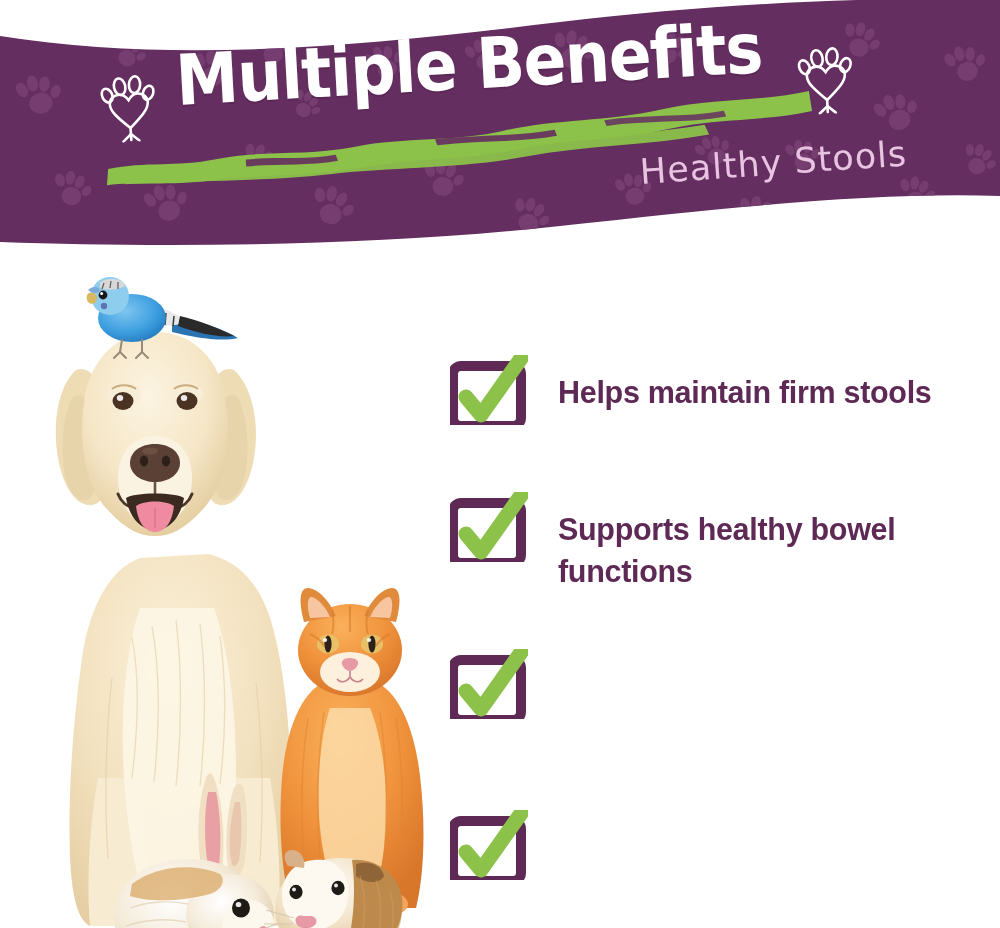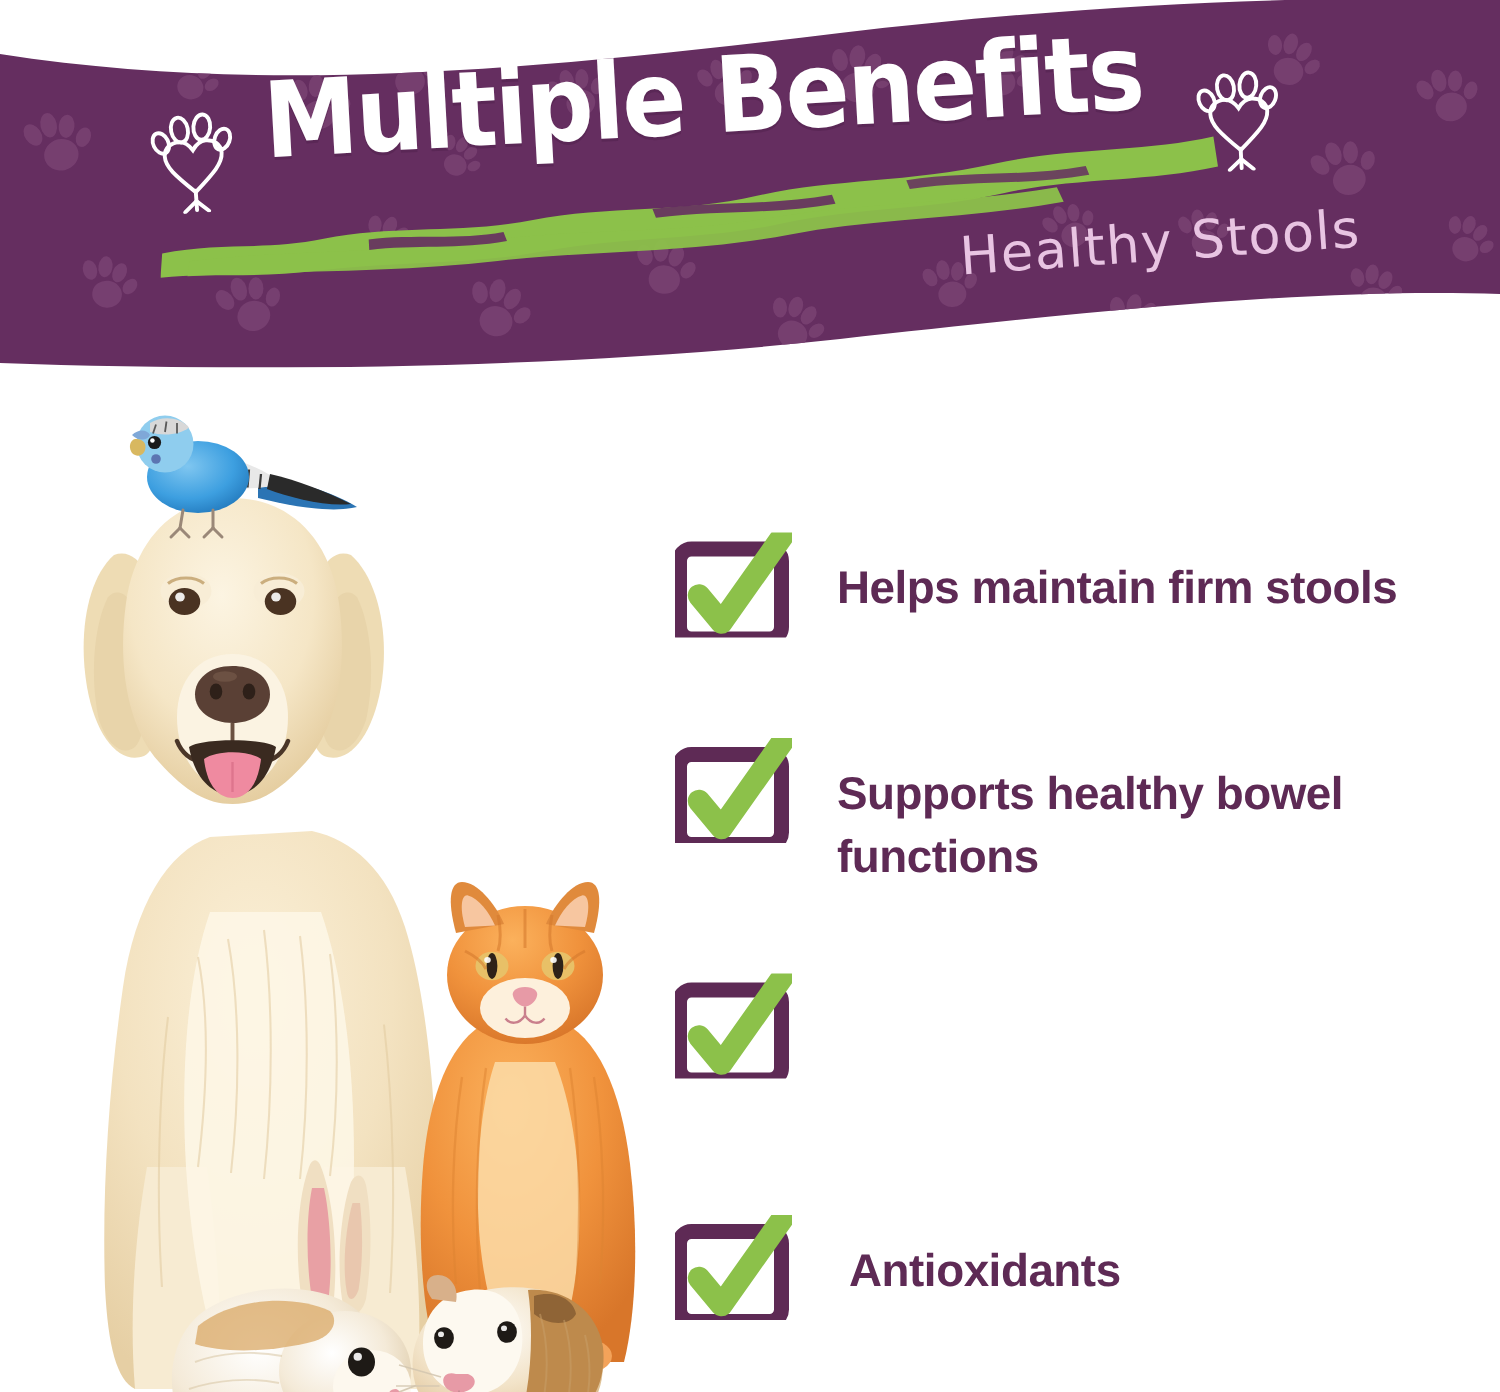--- a/index.html
+++ b/index.html
@@ -530,17 +530,16 @@
       </div>
     </div>
 
     <div class="check-row" data-row="3">
       <div class="checkbox">
         <svg viewBox="0 0 78 70">
           <path d="M11,11 h52 a8,8 0 0 1 8,8 v44 a8,8 0 0 1 -8,8 h-52 a8,8 0 0 1 -8,-8 v-44 a8,8 0 0 1 8,-8 z" fill="none" stroke="#5E2A55" stroke-width="10"></path>
           <path d="M16,42 L31,60 L72,2" fill="none" stroke="#8CC14A" stroke-width="15" stroke-linecap="round" stroke-linejoin="round"></path>
         </svg>
       </div>
-      <div class="check-label">Antioxidants</div>
     </div>
 
   </div>
 </div>
 
 </body></html>

